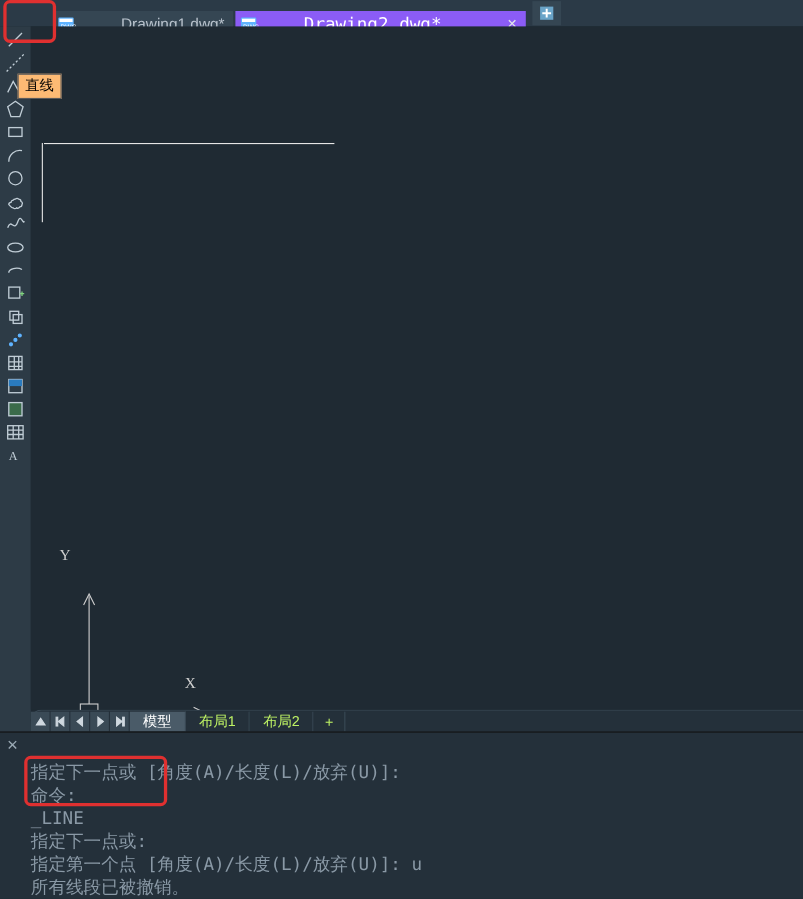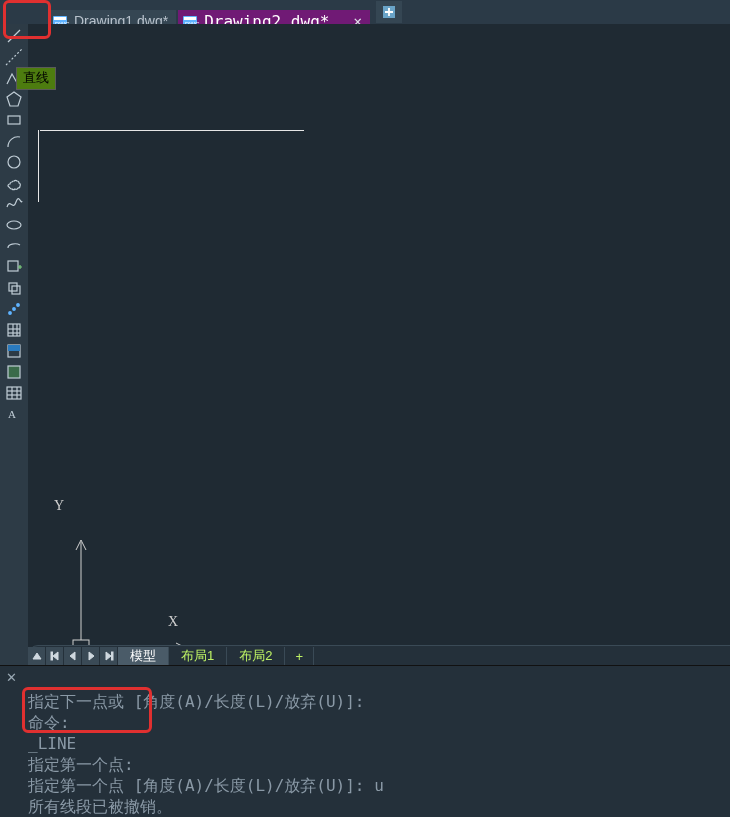--- a/index.html
+++ b/index.html
@@ -1,35 +1,35 @@
 <!DOCTYPE html>
 <html><head>
 <meta charset="utf-8">
 <style>
   html,body{margin:0;padding:0;width:730px;height:817px;overflow:hidden;background:#1f2a33;font-family:"Microsoft YaHei","SimSun",sans-serif;font-size:13px;color:#c8c8c8;}
   .root{position:relative;width:730px;height:817px;}
   
   .tabs{position:absolute;left:0;top:0;width:730px;height:24px;background:#2b3a47;display:flex;align-items:center;}
-  .tab{display:flex;align-items:center;height:22px;padding:0 8px 0 4px;margin-top:18px;font-size:14px;}
+  .tab{display:flex;align-items:center;height:22px;padding:0 8px 0 4px;margin-top:18px;font-size:14px;gap:36px;}
   .tab.inactive{background:#354653;color:#b8c2cc;margin-right:2px;}
-  .tab.active{background:#701a75;color:#fff;font-family:"SimSun","NSimSun",monospace;font-size:16px;letter-spacing:0;}
+  .tab.active{background:#8b5cf6;color:#fff;font-family:"SimSun","NSimSun",monospace;font-size:16px;letter-spacing:0;}
   .dwg-icon{display:inline-flex;width:18px;height:14px;margin-right:4px;}
   .dwg-icon svg{width:18px;height:14px;}
   .tab-close{margin-left:24px;color:#e0e6ea;font-weight:bold;font-size:14px;}
   .newtab{width:26px;height:22px;background:#354653;margin-left:6px;display:flex;align-items:center;justify-content:center;}
   .newtab svg{width:14px;height:14px;}
   
   .hl-rect-1{position:absolute;left:3px;top:0px;width:42px;height:33px;border:3px solid #e03030;border-radius:6px;pointer-events:none;z-index:50;}
   
   .toolbar{position:absolute;left:0;top:24px;width:28px;height:641px;background:#2d3b46;display:flex;flex-direction:column;align-items:center;padding-top:2px;}
   .tbtn{width:22px;height:20px;margin:0 0 1px 0;display:flex;align-items:center;justify-content:center;cursor:pointer;}
   .tbtn svg{width:18px;height:18px;stroke:#c0cdd6;fill:none;stroke-width:1.2;}
   .tbtn.blue svg{stroke:#5fb3ff;}
   
-  .tooltip{position:absolute;left:16px;top:67px;background:#4d7c0f;border:1px solid #5a5a5a;padding:1px 6px 2px 6px;color:#000;font-size:13px;z-index:30;}
+  .tooltip{position:absolute;left:16px;top:67px;background:#fdba74;border:1px solid #5a5a5a;padding:1px 6px 2px 6px;color:#000;font-size:13px;z-index:30;}
   
   .canvas{position:absolute;left:28px;top:24px;width:702px;height:621px;background:#1f2a33;}
   .drawn-line{position:absolute;left:12px;top:106px;width:264px;height:1px;background:#e6e6e6;}
   .short-v{position:absolute;left:10px;top:106px;width:1px;height:72px;background:#e6e6e6;}
   
   .ucs{position:absolute;left:44px;top:498px;}
   .ucs svg{stroke:#d0d0d0;fill:none;stroke-width:1;}
   .ucs-x{position:absolute;left:168px;top:614px;color:#d0d0d0;font-size:14px;font-family:serif;}
   .ucs-y{position:absolute;left:54px;top:498px;color:#d0d0d0;font-size:14px;font-family:serif;}
   
@@ -251,21 +251,21 @@
         <span>+</span>
       </div>
 </div>
 
 <div class="cmdpanel">
   <div class="cmdclose">✕</div>
   <div class="cmdtxt">
 <span>指定下一点或 [角度(A)/长度(L)/放弃(U)]:</span>
 <span>命令:</span>
 <span>_LINE</span>
-<span>指定第一个点:</span>
+<span>指定下一点或:</span>
 <span>指定第一个点 [角度(A)/长度(L)/放弃(U)]: u</span>
 <span>所有线段已被撤销。</span>
   </div>
 </div>
 
 <div class="hl-rect-2"></div>
 
 </div>
 
 </body></html>

